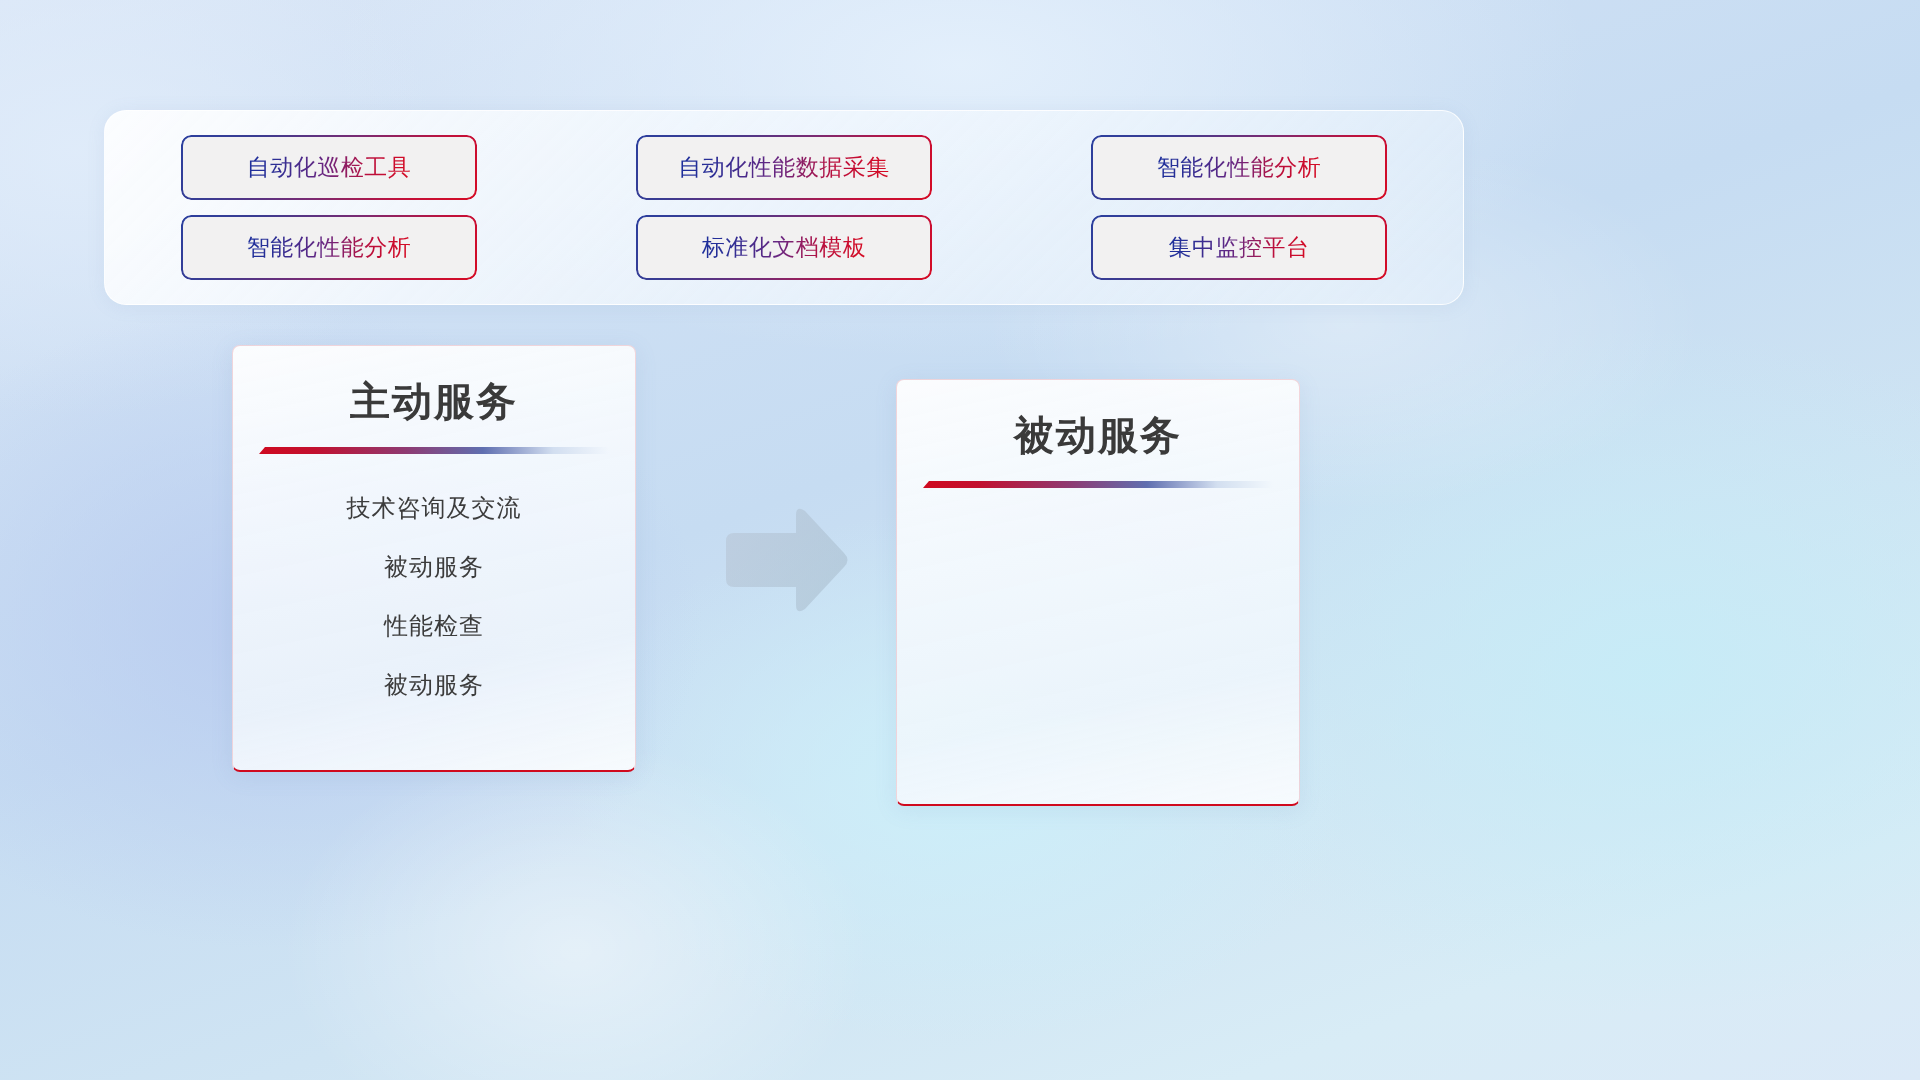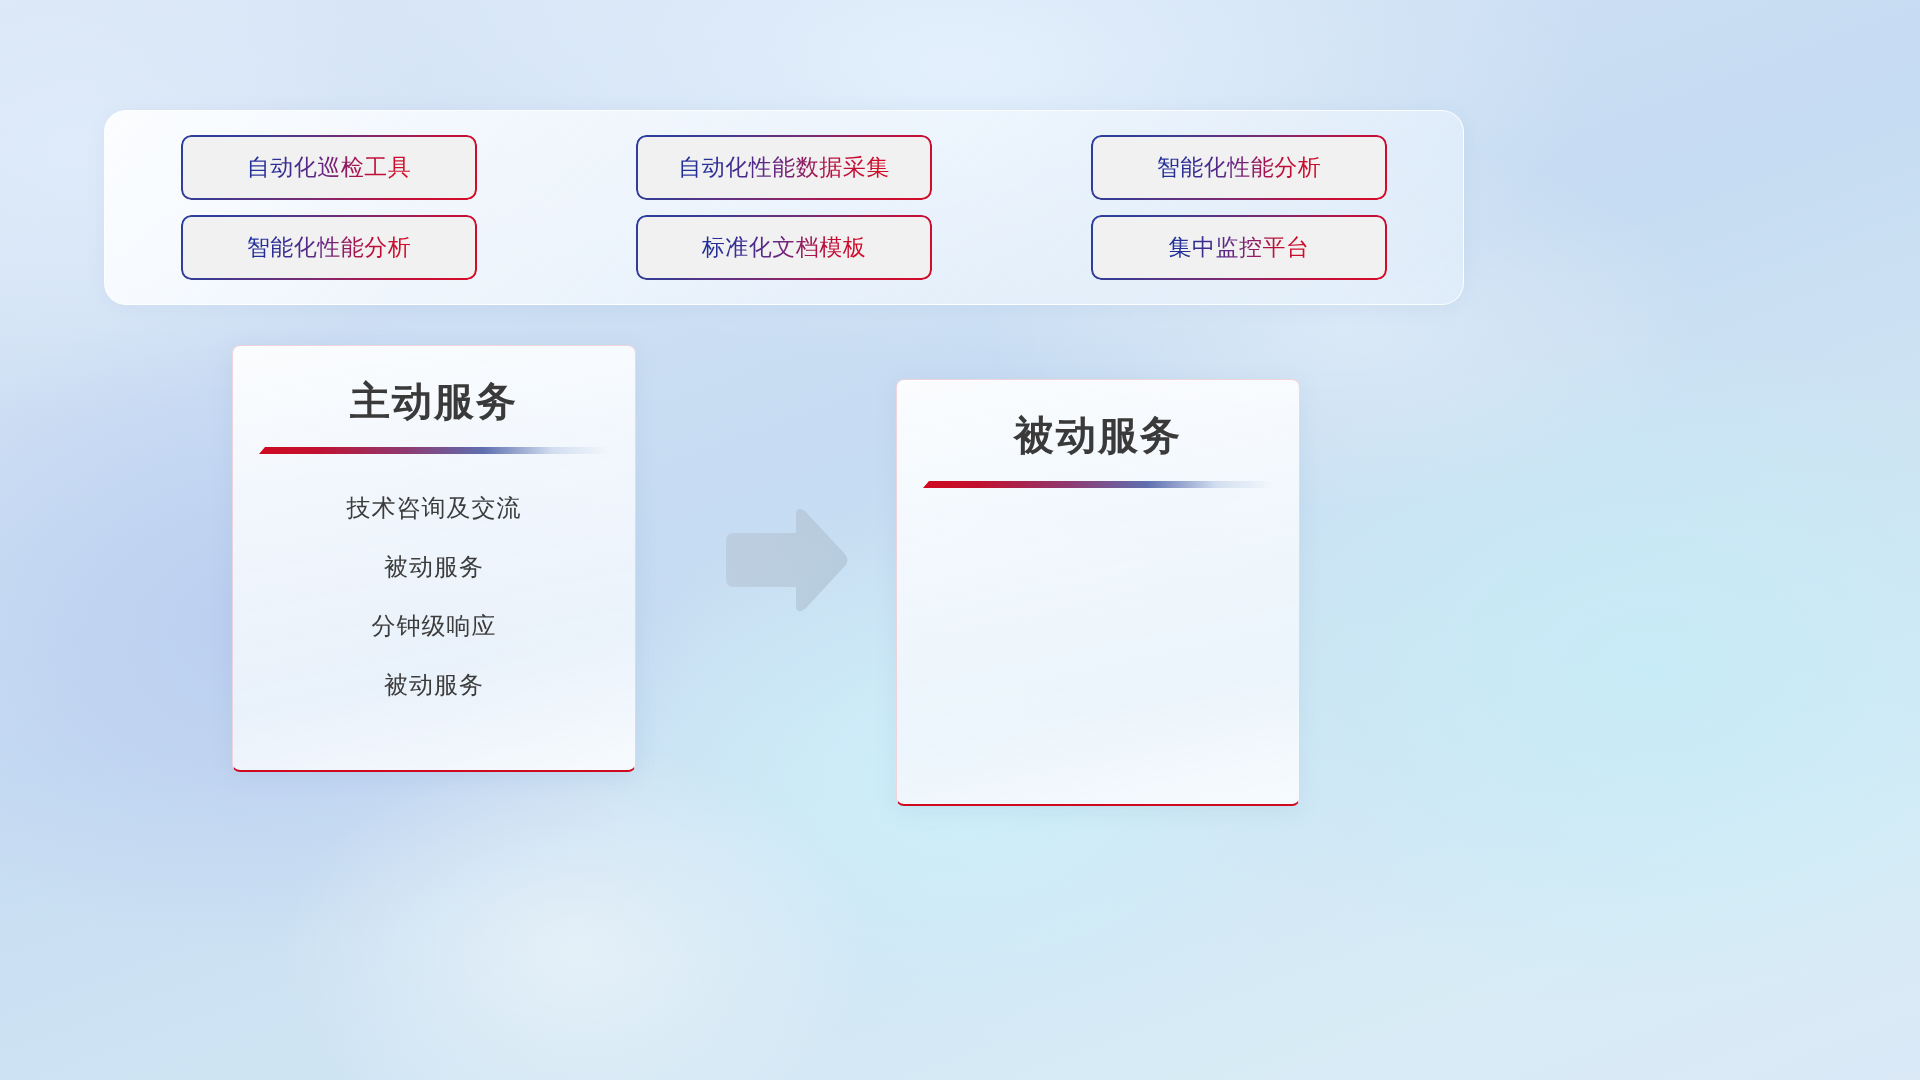--- a/index.html
+++ b/index.html
@@ -133,21 +133,21 @@
     <path d="M8 36 Q8 28 16 28 L78 28 L78 10 Q78 0 87 6 L126 48 Q133 55 126 62 L87 104 Q78 110 78 100 L78 82 L16 82 Q8 82 8 74 Z" fill="url(#arrGrad)"></path>
   </svg>
 </div>
 
 <div class="card card-left">
   <div class="card-title">主动服务</div>
   <div class="card-divider"></div>
   <div class="card-list">
     <div class="card-list-item">技术咨询及交流</div>
     <div class="card-list-item">被动服务</div>
-    <div class="card-list-item">分钟级响应</div>
+    <div class="card-list-item">性能检查</div>
     <div class="card-list-item">被动服务</div>
   </div>
 </div>
 
 <div class="card card-right">
   <div class="card-title">被动服务</div>
   <div class="card-divider"></div>
 </div>
 
 </body></html>

